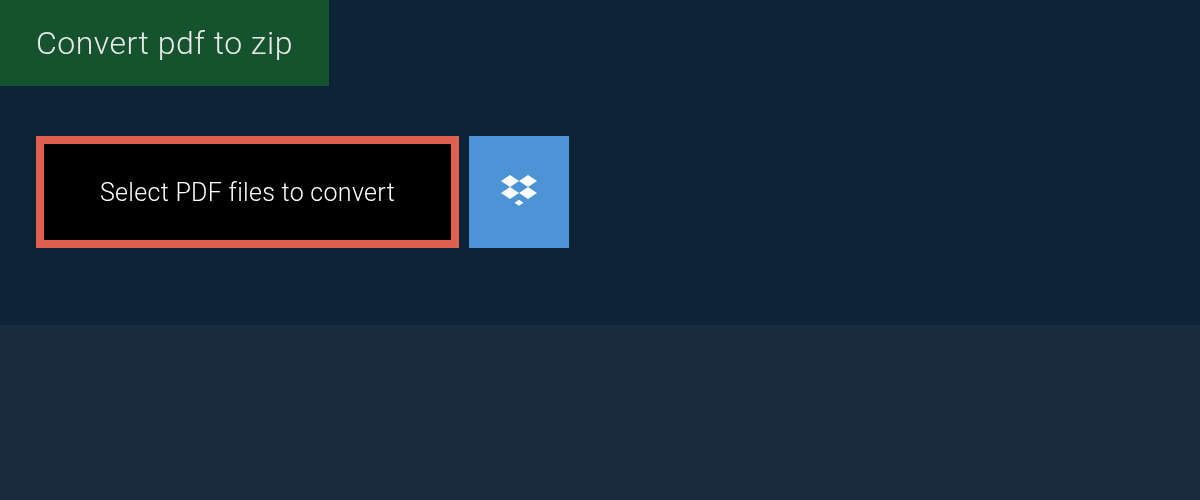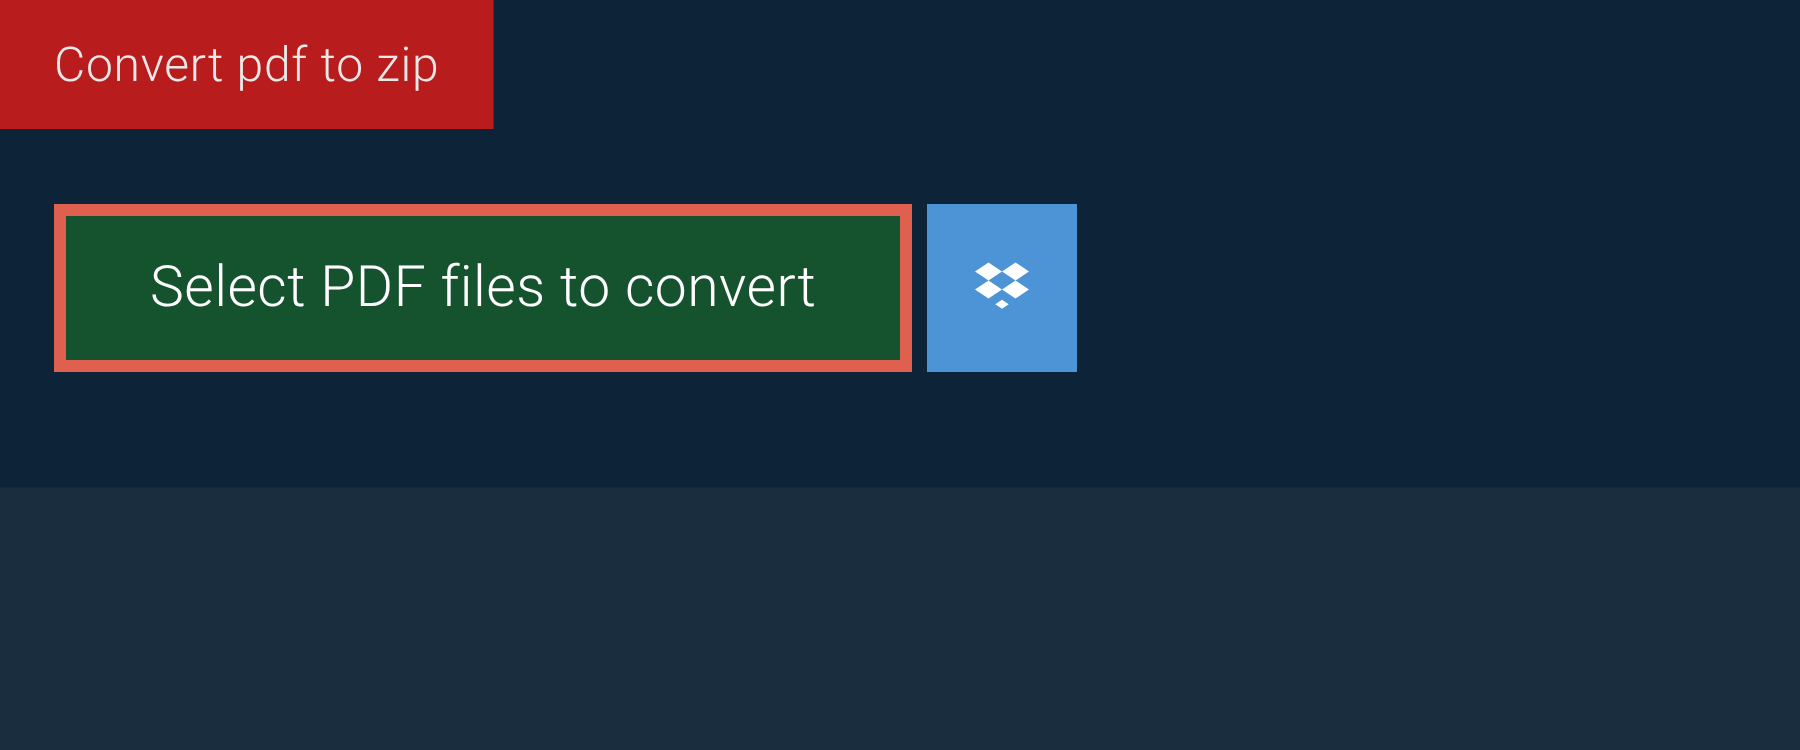--- a/index.html
+++ b/index.html
@@ -14,40 +14,40 @@
       font-family: -apple-system, BlinkMacSystemFont, "Segoe UI", Roboto, sans-serif;
       overflow: hidden;
     }
     .panel {
       background: #0d2438;
       width: 100%;
       height: 325px;
       position: relative;
     }
     .tab {
-      background: #b91c1c;
+      background: #14532d;
       color: #e8e8e8;
       font-size: 32px;
       font-weight: 300;
       padding: 24px 36px;
       display: inline-block;
       letter-spacing: 0.5px;
     }
     .button-row {
       display: flex;
       align-items: stretch;
       margin: 50px 0 0 36px;
       gap: 10px;
       height: 112px;
     }
     .select-button {
-      background: #14532d;
+      background: #000000;
       border: 8px solid #e0604f;
       color: #ffffff;
-      font-size: 38px;
+      font-size: 25px;
       font-weight: 300;
       display: flex;
       align-items: center;
       justify-content: center;
       padding: 0 56px;
       cursor: pointer;
       letter-spacing: 0.3px;
     }
     .dropbox-button {
       background: #4d94d6;

